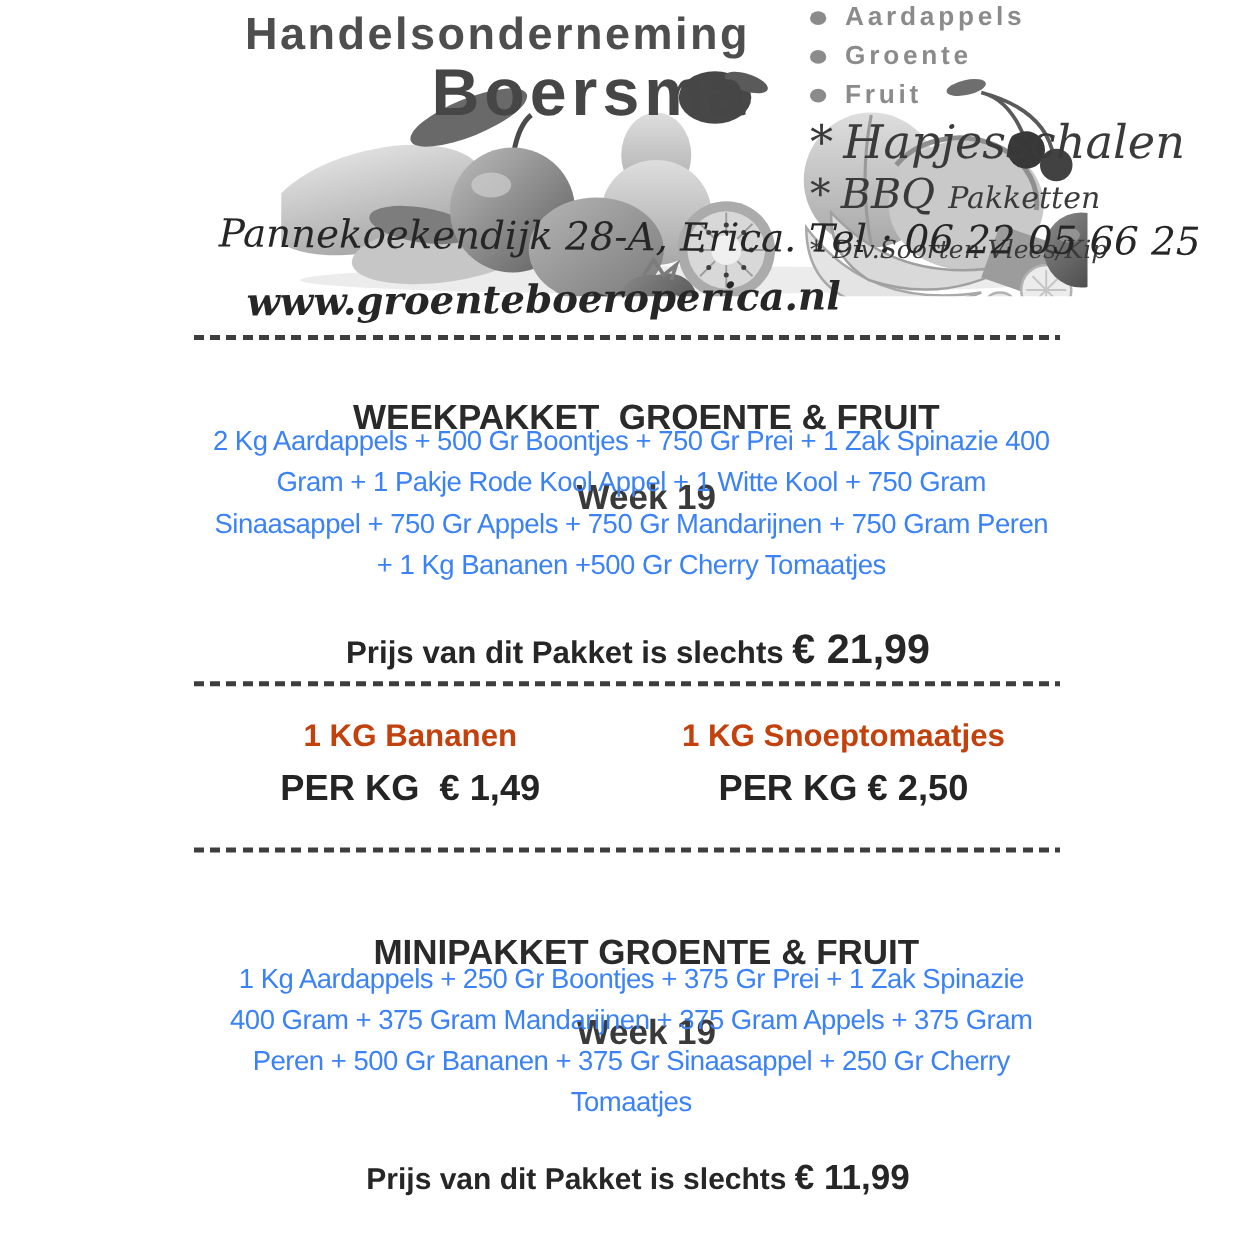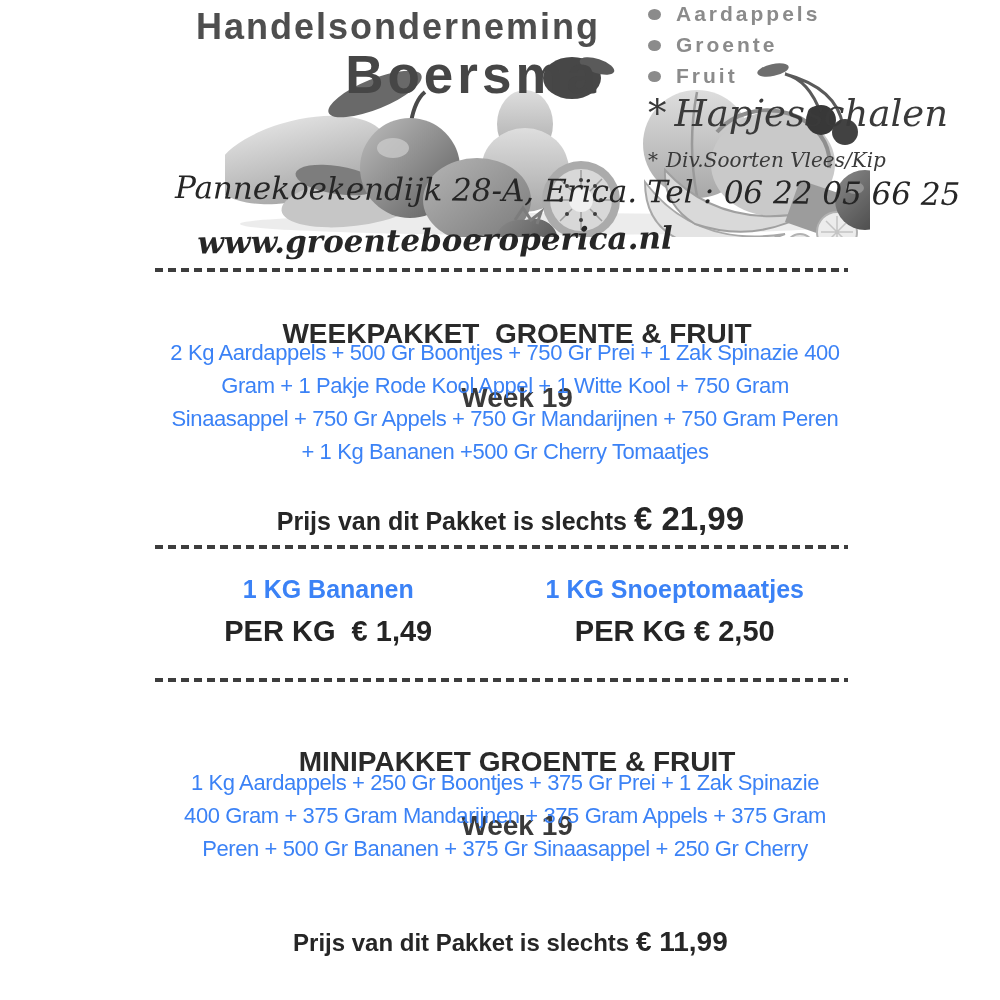--- a/index.html
+++ b/index.html
@@ -45,21 +45,21 @@
   }
   .week-tag{font-weight:700;color:#3a3a3a;}
   .pkg-body{position:absolute;left:105px;width:800px;text-align:center;z-index:2;}
   .pkg-line{font-size:22px;letter-spacing:-0.4px;line-height:33px;white-space:nowrap;color:#3b82f6;}
   .price-line{position:absolute;left:155px;width:693px;text-align:center;z-index:2;white-space:pre;}
   .price-label{font-size:25px;font-weight:bold;color:#262626;}
   .price-value{font-size:33px;font-weight:800;color:#262626;}
   .price-value.small{font-size:28px;}
   .specials{position:absolute;left:155px;top:575px;width:693px;display:flex;z-index:2;}
   .special-col{width:50%;text-align:center;}
-  .special-name{font-size:25px;font-weight:800;color:#3b82f6;}
+  .special-name{font-size:25px;font-weight:800;color:#c2410c;}
   .special-price{font-size:29px;font-weight:800;color:#242424;margin-top:11px;white-space:pre;}
 </style>
 </head>
 <body>
 
 <div class="page">
 
   <div class="company">
     <div class="company-line1">Handelsonderneming</div>
     <div class="company-line2">Boersma</div>
@@ -163,20 +163,24 @@
       <span class="dot"></span>
       <span class="bullet-label">Groente</span>
     </div>
     <div class="bullet-row">
       <span class="dot"></span>
       <span class="bullet-label">Fruit</span>
     </div>
     <div class="star-row star1">
       <span class="star-mark">*</span><span>Hapjesschalen</span>
     </div>
+    <div class="star-row star2">
+      <span class="star-mark">*</span><span>BBQ</span>
+      <span class="sub">Pakketten</span>
+    </div>
     <div class="star-row star3">
       <span class="star-mark">*</span><span>Div.Soorten Vlees/Kip</span>
     </div>
   </div>
 
   <div class="address">Pannekoekendijk 28-A, Erica. Tel : 06 22 05 66 25</div>
   <div class="website">www.groenteboeroperica.nl</div>
 
   <div class="rule rule1"></div>
   <div class="rule rule2"></div>
@@ -210,18 +214,19 @@
 
   <div class="section-title" style="top:714px;">
     <span>MINIPAKKET GROENTE &amp; FRUIT</span>
     <span> </span>
     <span class="week-tag">Week 19</span>
   </div>
   <div class="pkg-body" style="top:766px;">
     <div class="pkg-line">1 Kg Aardappels + 250 Gr Boontjes + 375 Gr Prei + 1 Zak Spinazie</div>
     <div class="pkg-line">400 Gram + 375 Gram Mandarijnen + 375 Gram Appels + 375 Gram</div>
     <div class="pkg-line">Peren + 500 Gr Bananen + 375 Gr Sinaasappel + 250 Gr Cherry</div>
+    <div class="pkg-line">Tomaatjes</div>
   </div>
   <div class="price-line" style="top:908px;">
     <span class="price-label" style="font-size:24px;">Prijs van dit Pakket is slechts </span><span class="price-value small">€ 11,99</span>
   </div>
 
 </div>
 
 </body></html>

